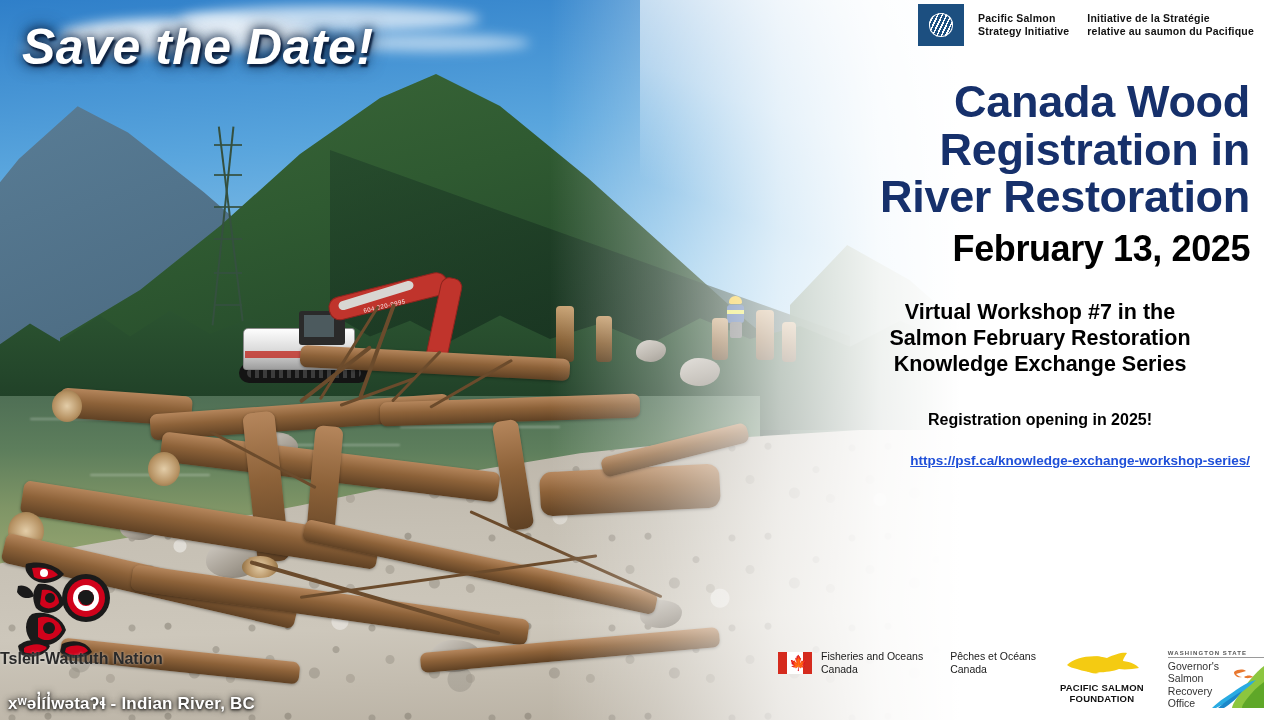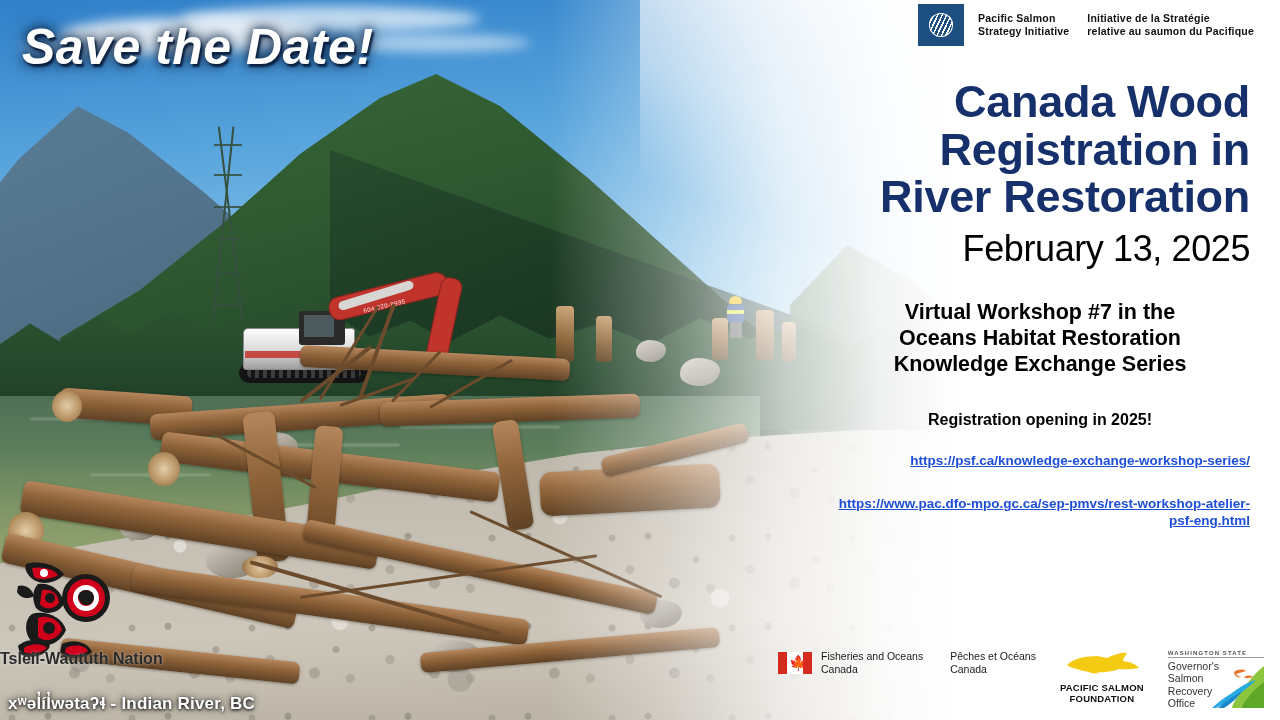--- a/index.html
+++ b/index.html
@@ -140,21 +140,21 @@
     background:
       repeating-linear-gradient(115deg,#ffffff 0 1.6px,#1c4f80 1.6px 4px);
     box-shadow:inset 0 0 0 1px #ffffff;}
   .pssi-txt{display:flex;gap:18px;align-items:center;padding-left:14px;}
   .pssi-en,.pssi-fr{font-size:10.5px;font-weight:bold;color:#111;line-height:1.25;letter-spacing:.2px;}
 
   
   .panel{position:absolute;right:30px;top:78px;width:420px;text-align:right;}
   .title{color:#16306b;font-weight:bold;font-size:45px;line-height:1.06;letter-spacing:-.3px;
     margin:0;}
-  .date{color:#000;font-weight:normal;font-size:36px;margin:8px 0 0 0;line-height:1.1;letter-spacing:-.4px;}
+  .date{color:#000;font-weight:bold;font-size:36px;margin:8px 0 0 0;line-height:1.1;letter-spacing:-.4px;}
   .subtitle{color:#000;font-weight:bold;font-size:21.5px;line-height:1.22;margin:30px 0 0 0;text-align:center;}
   .reg{color:#000;font-weight:bold;font-size:16px;margin:34px 0 8px 0;text-align:center;}
   .link{display:block;color:#1f4fd8;font-weight:bold;font-size:13.5px;text-decoration:underline;
     line-height:1.25;word-break:break-word;}
   .link1{margin:24px 0 0 0;}
   .link2{margin:26px 0 0 0;text-align:right;}
 
   
   .twn{position:absolute;left:8px;top:558px;width:112px;height:112px;}
   .twn svg{display:block;}
@@ -326,26 +326,25 @@
 
   <div class="panel">
     <div class="title">
       <div>Canada Wood</div>
       <div>Registration in</div>
       <div>River Restoration</div>
     </div>
     <div class="date">February 13, 2025</div>
     <div class="subtitle">
       <div>Virtual Workshop #7 in the</div>
-      <div>Oceans Habitat Restoration</div>
+      <div>Salmon February Restoration</div>
       <div>Knowledge Exchange Series</div>
     </div>
     <div class="reg">Registration opening in 2025!</div>
     <a class="link link1" href="#">https://psf.ca/knowledge-exchange-workshop-series/</a>
-    <a class="link link2" href="#">https://www.pac.dfo-mpo.gc.ca/sep-pmvs/rest-workshop-atelier-psf-eng.html</a>
   </div>
 
   <div class="twn">
     <svg viewBox="0 0 112 112" width="112" height="112">
       <g fill="#1a1a1a">
         <path d="M18 6 C30 2 48 6 56 16 C50 24 36 28 26 22 C20 18 16 12 18 6Z"></path>
         <path d="M10 28 C16 26 24 30 26 38 C20 42 12 40 9 34Z"></path>
         <path d="M30 26 C42 24 54 32 56 46 C50 56 36 58 28 50 C24 42 24 32 30 26Z"></path>
         <path d="M24 56 C36 52 54 58 58 72 C52 86 36 92 24 84 C16 76 16 62 24 56Z"></path>
         <path d="M10 88 C18 80 34 80 42 88 C38 98 22 102 12 96Z"></path>

